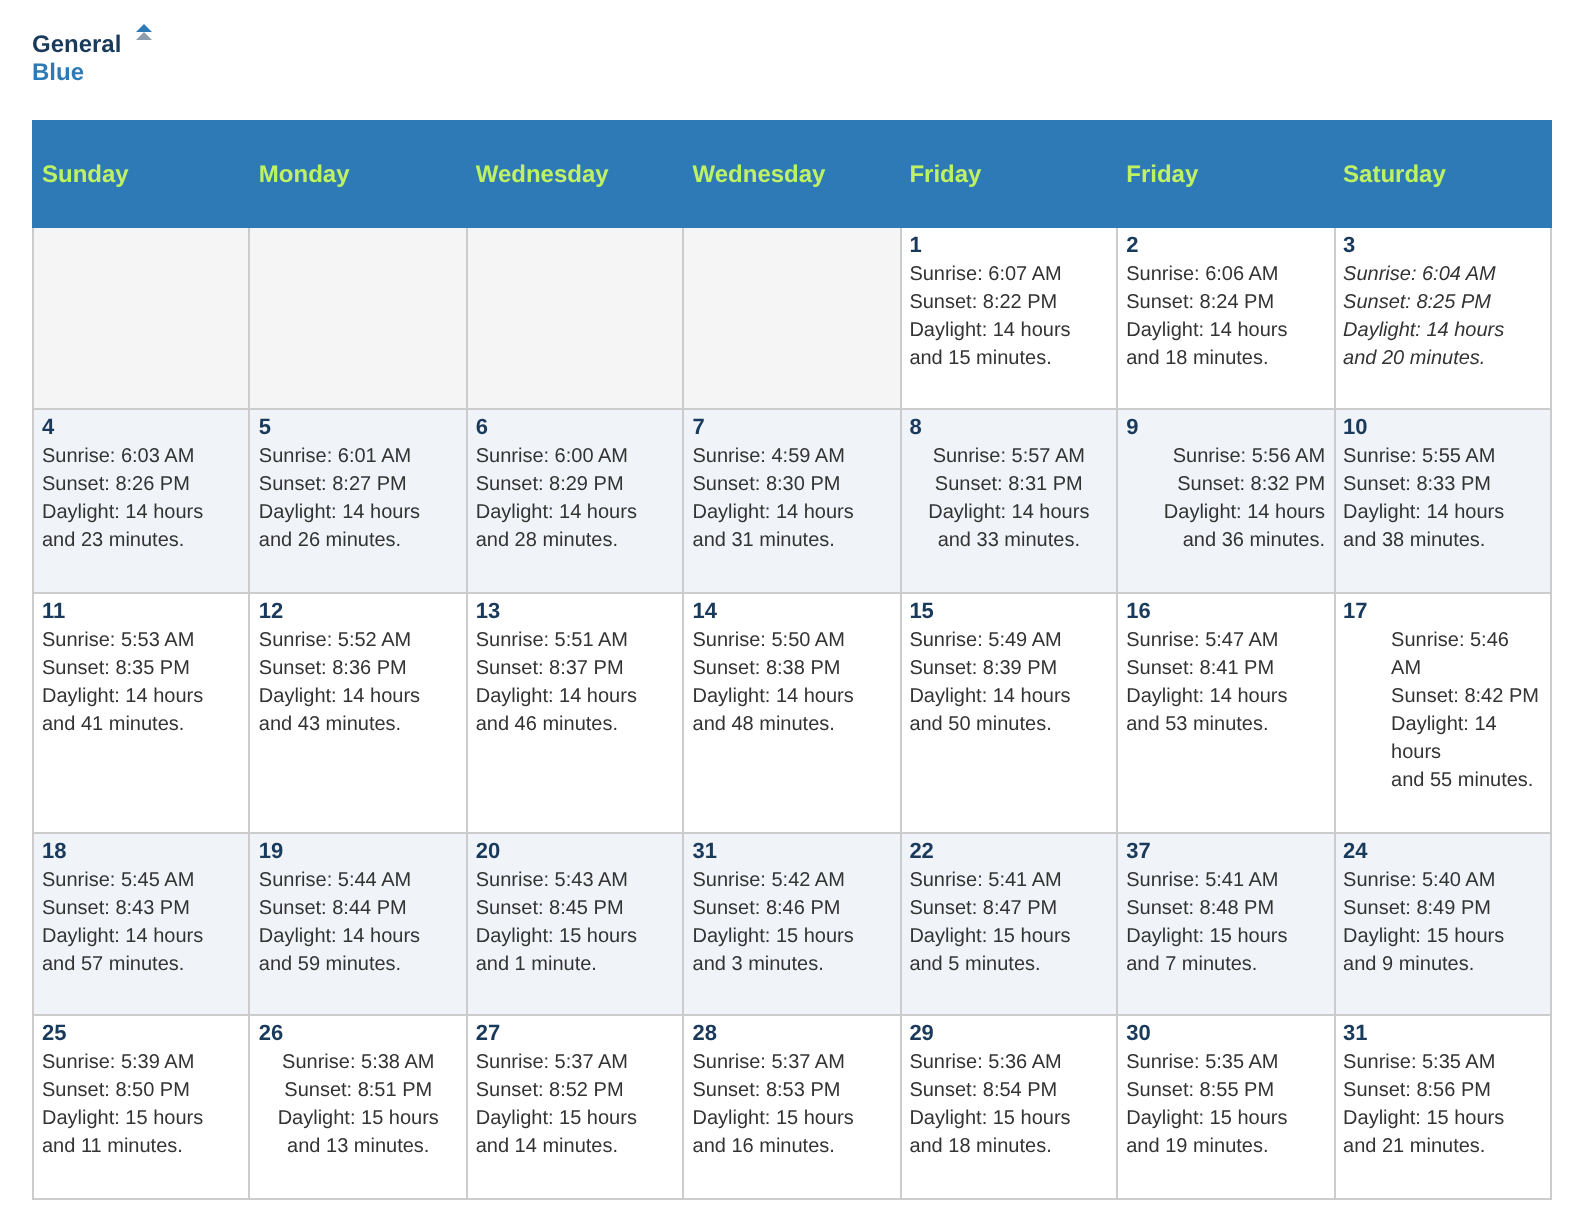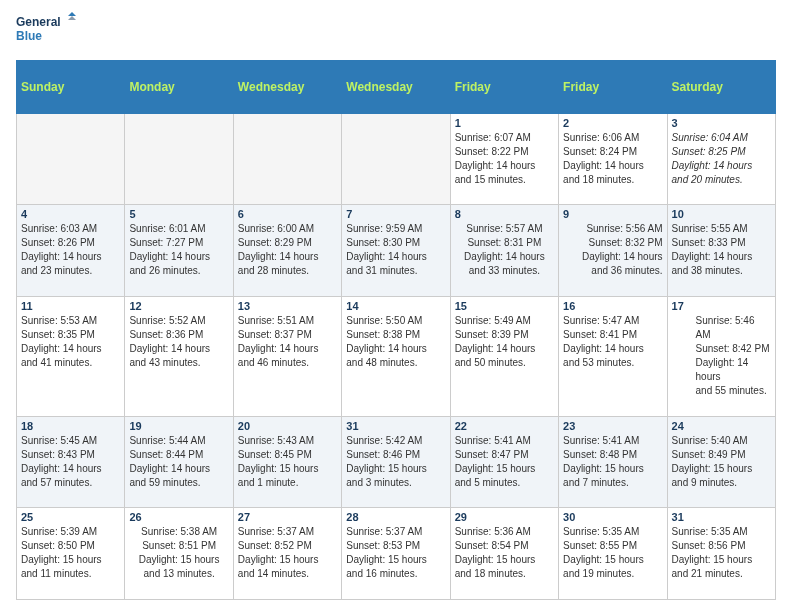--- a/index.html
+++ b/index.html
@@ -151,34 +151,34 @@
           <td>
             <span class="day-num">4</span>
             <div class="day-info" style="white-space: pre-line;">Sunrise: 6:03 AM
 Sunset: 8:26 PM
 Daylight: 14 hours
 and 23 minutes.</div>
           </td>
           <td>
             <span class="day-num">5</span>
             <div class="day-info" style="white-space: pre-line;">Sunrise: 6:01 AM
-Sunset: 7:27 PM
+Sunset: 8:27 PM
 Daylight: 14 hours
 and 26 minutes.</div>
           </td>
           <td>
             <span class="day-num">6</span>
             <div class="day-info" style="white-space: pre-line;">Sunrise: 6:00 AM
 Sunset: 8:29 PM
 Daylight: 14 hours
 and 28 minutes.</div>
           </td>
           <td>
             <span class="day-num">7</span>
-            <div class="day-info" style="white-space: pre-line;">Sunrise: 9:59 AM
+            <div class="day-info" style="white-space: pre-line;">Sunrise: 4:59 AM
 Sunset: 8:30 PM
 Daylight: 14 hours
 and 31 minutes.</div>
           </td>
           <td>
             <span class="day-num">8</span>
             <div class="day-info" style="white-space: pre-line; text-align: center;">Sunrise: 5:57 AM
 Sunset: 8:31 PM
 Daylight: 14 hours
 and 33 minutes.</div>
@@ -279,21 +279,21 @@
 and 3 minutes.</div>
           </td>
           <td>
             <span class="day-num">22</span>
             <div class="day-info" style="white-space: pre-line;">Sunrise: 5:41 AM
 Sunset: 8:47 PM
 Daylight: 15 hours
 and 5 minutes.</div>
           </td>
           <td>
-            <span class="day-num">23</span>
+            <span class="day-num">37</span>
             <div class="day-info" style="white-space: pre-line;">Sunrise: 5:41 AM
 Sunset: 8:48 PM
 Daylight: 15 hours
 and 7 minutes.</div>
           </td>
           <td>
             <span class="day-num">24</span>
             <div class="day-info" style="white-space: pre-line;">Sunrise: 5:40 AM
 Sunset: 8:49 PM
 Daylight: 15 hours

